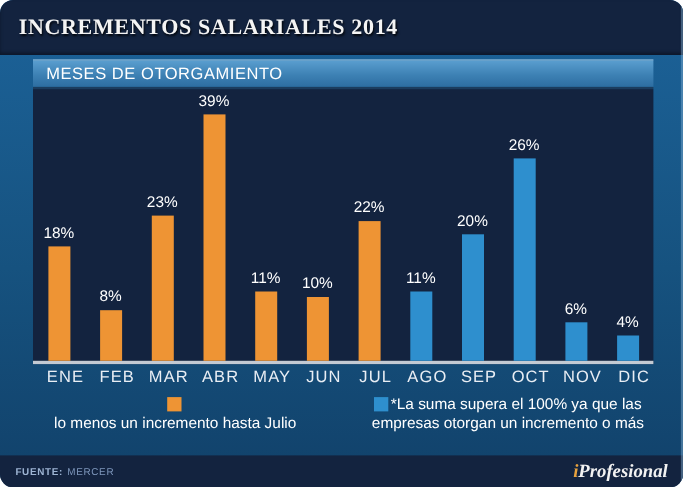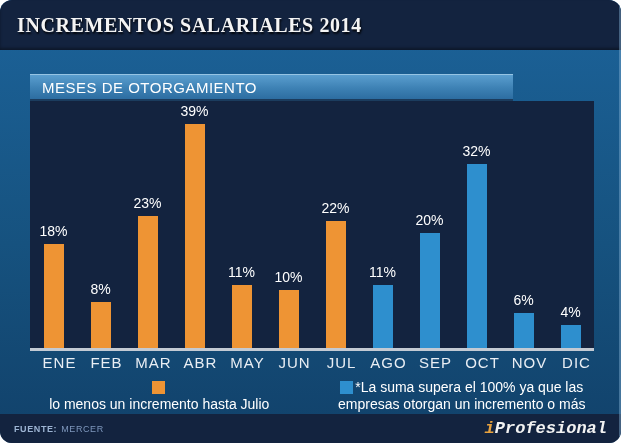--- a/index.html
+++ b/index.html
@@ -16,21 +16,21 @@
   }
   .header {
     height:50px; background:#13233f; display:flex; align-items:center;
     padding-left:17px; box-shadow:inset 0 -2px 3px rgba(0,0,0,0.35);
   }
   .title {
     font-family:"Liberation Serif", serif; font-weight:bold; font-size:20px;
     color:#f4f4f4; letter-spacing:0.6px; text-shadow:1px 2px 2px rgba(0,0,0,0.85);
   }
   .subtitle-bar {
-    margin:24px 0 0 30px; width:483px; height:27px;
+    margin:4px 0 0 30px; width:564px; height:27px;
     background:linear-gradient(180deg,#5a9ecf 0%,#3d81b4 55%,#2d6da1 100%);
     border-top:1px solid #95c4e4; border-bottom:2px solid #1b3c5e;
     display:flex; align-items:center; padding-left:12px;
   }
   .subtitle { font-size:15px; color:#ffffff; letter-spacing:0.5px; }
   .chart-panel {
     margin-left:30px; width:564px; height:250px;
     background:#13233f; border-bottom:3px solid #c3cad3;
     display:flex; align-items:flex-end;
   }
@@ -46,21 +46,21 @@
   }
   .sq { display:inline-block; width:13px; height:13px; vertical-align:-2px; margin-right:2px; }
   .bottom-bar {
     position:absolute; left:0; right:0; bottom:0; height:29px;
     background:#13233f; display:flex; align-items:center;
     justify-content:space-between; padding:0 14px;
   }
   .source { font-size:9px; letter-spacing:0.6px; }
   .source-label { color:#9db4d3; font-weight:bold; }
   .source-value { color:#7e97bc; margin-left:4px; }
-  .brand { font-family:Liberation Mono, monospace; font-style:italic; font-weight:bold; font-size:17px; color:#f2f2f2;margin-left:48px; }
+  .brand { font-family:Liberation Serif, serif; font-style:italic; font-weight:bold; font-size:17px; color:#f2f2f2;margin-left:48px; }
   .brand-i { color:#e8a23e; }
 </style>
 </head>
 <body>
 
 <div class="frame">
 
   <div class="header">
     <div class="title">INCREMENTOS SALARIALES 2014</div>
   </div>
@@ -92,21 +92,21 @@
         </div><div class="slot">
           <div class="val">22%</div>
           <div class="bar" style="height: 127px; background: rgb(238, 148, 52);"></div>
         </div><div class="slot">
           <div class="val">11%</div>
           <div class="bar" style="height: 63px; background: rgb(46, 143, 206);"></div>
         </div><div class="slot">
           <div class="val">20%</div>
           <div class="bar" style="height: 115px; background: rgb(46, 143, 206);"></div>
         </div><div class="slot">
-          <div class="val">32%</div>
+          <div class="val">26%</div>
           <div class="bar" style="height: 184px; background: rgb(46, 143, 206);"></div>
         </div><div class="slot">
           <div class="val">6%</div>
           <div class="bar" style="height: 35px; background: rgb(46, 143, 206);"></div>
         </div><div class="slot">
           <div class="val">4%</div>
           <div class="bar" style="height: 23px; background: rgb(46, 143, 206);"></div>
         </div></div>
   </div>
 

